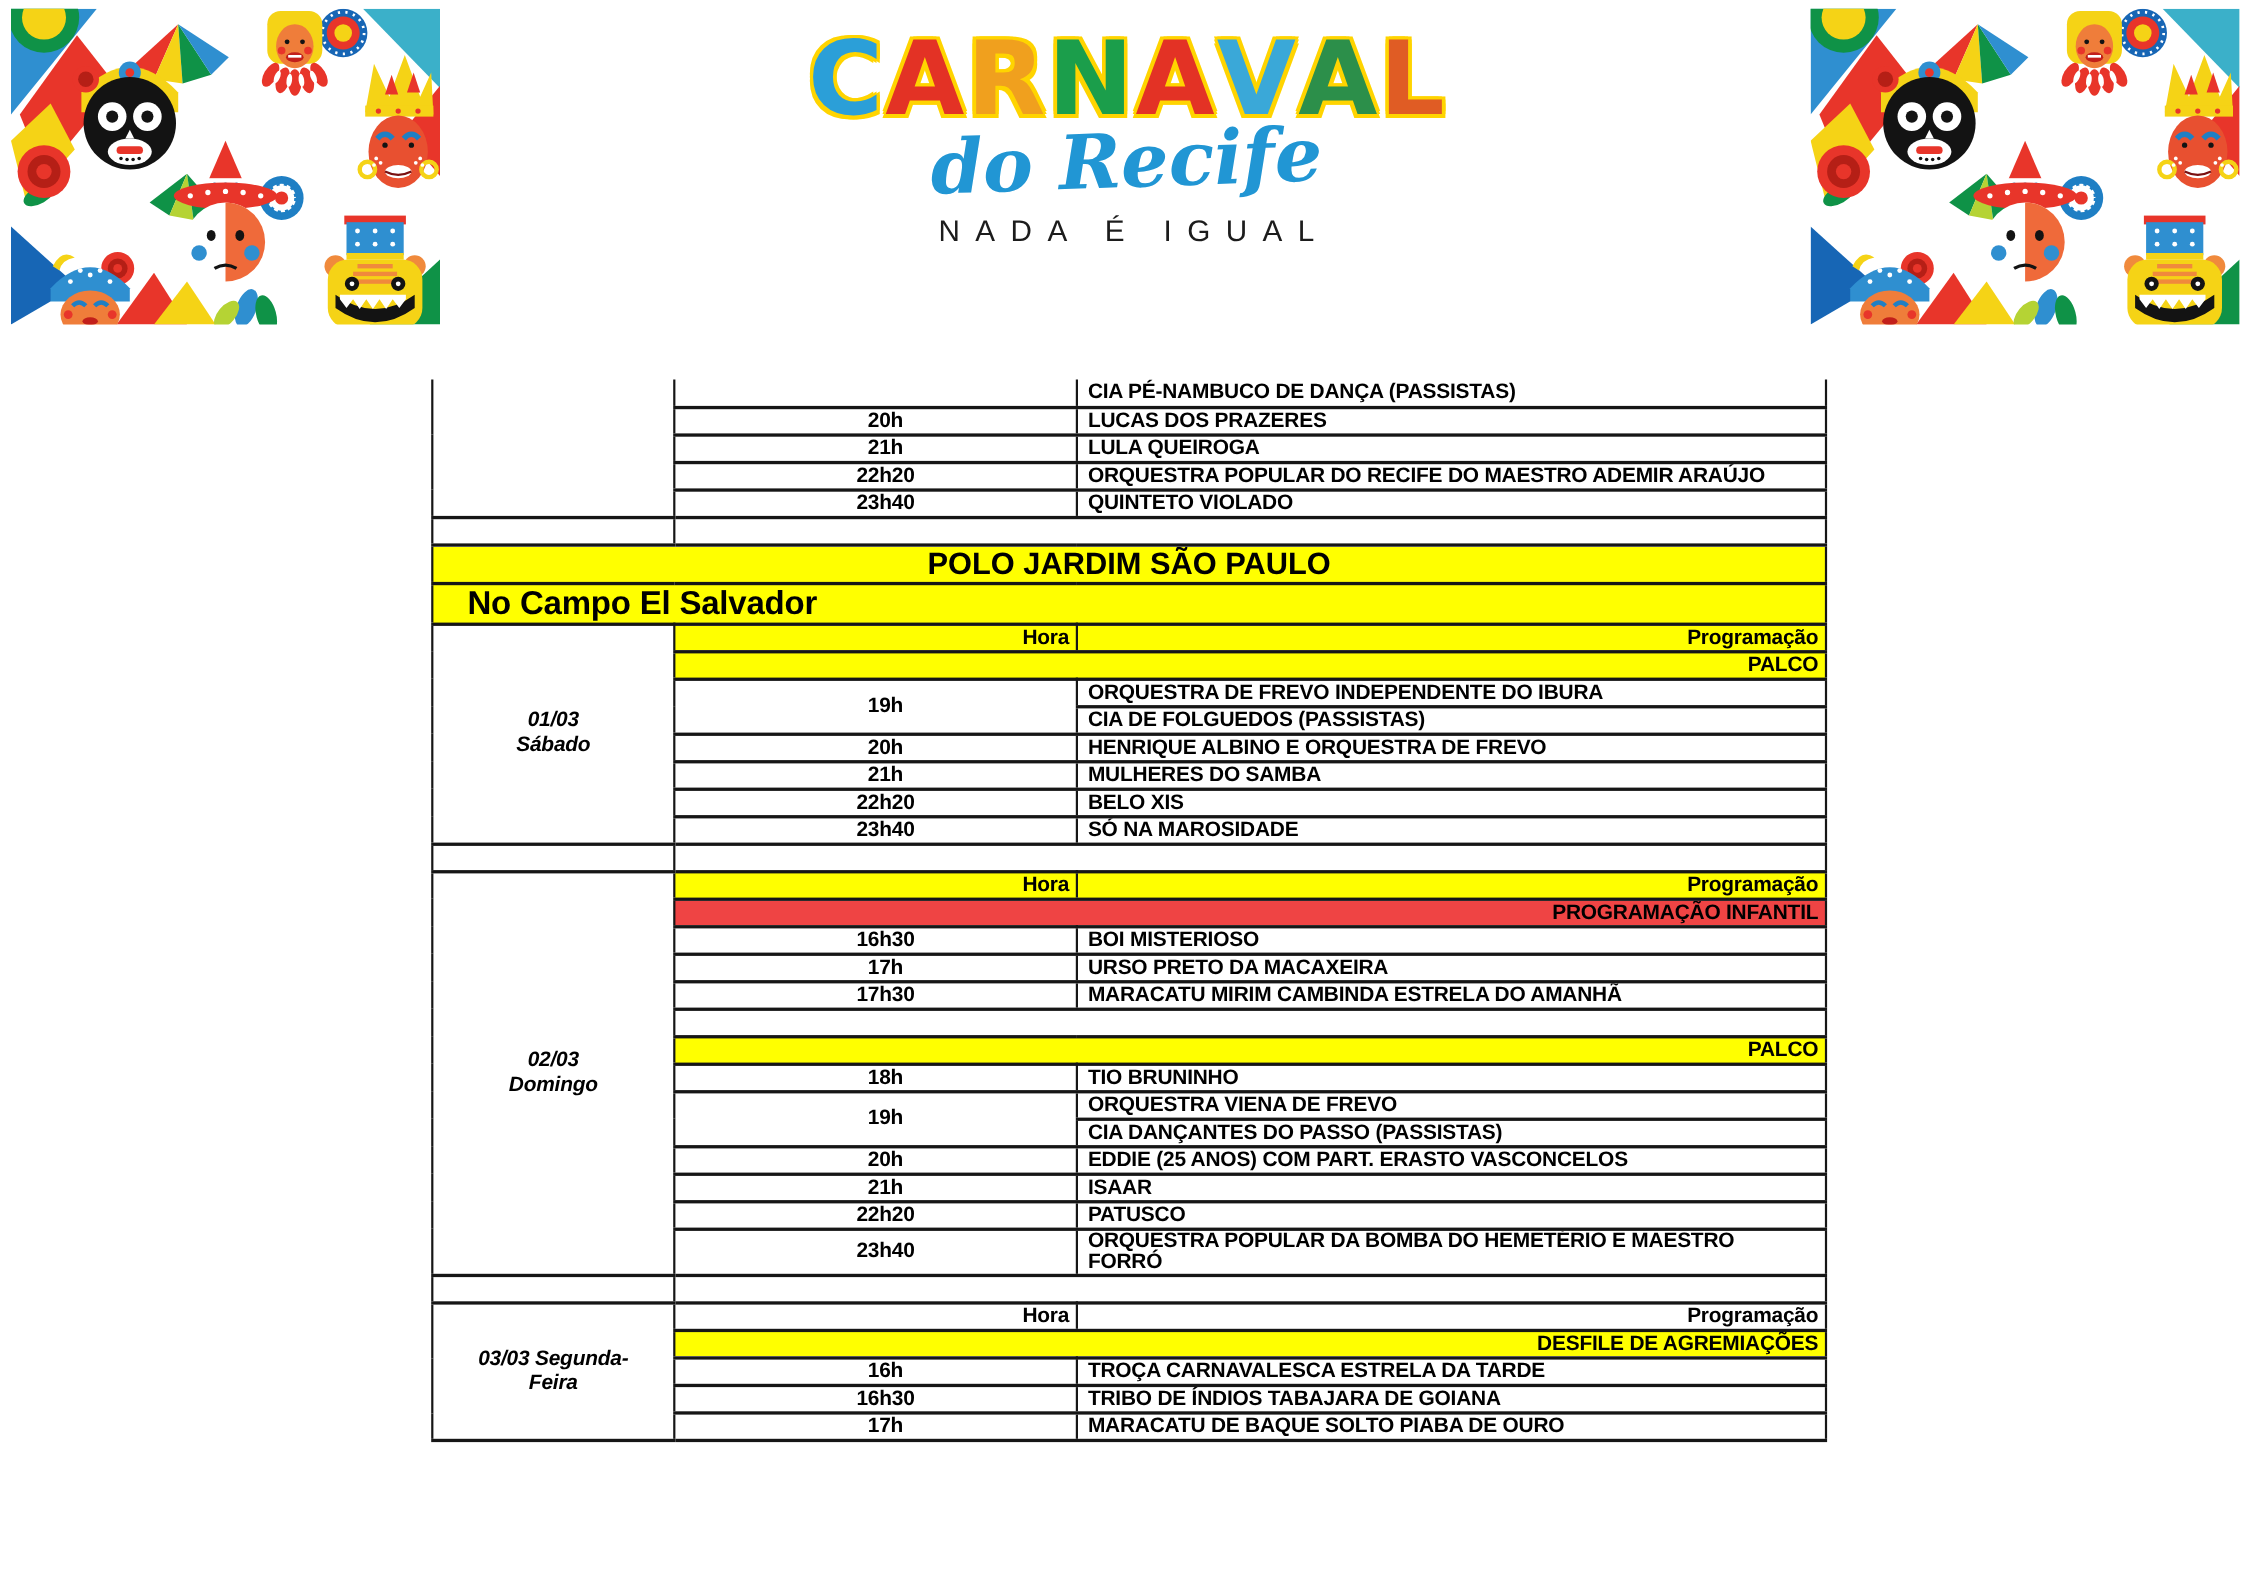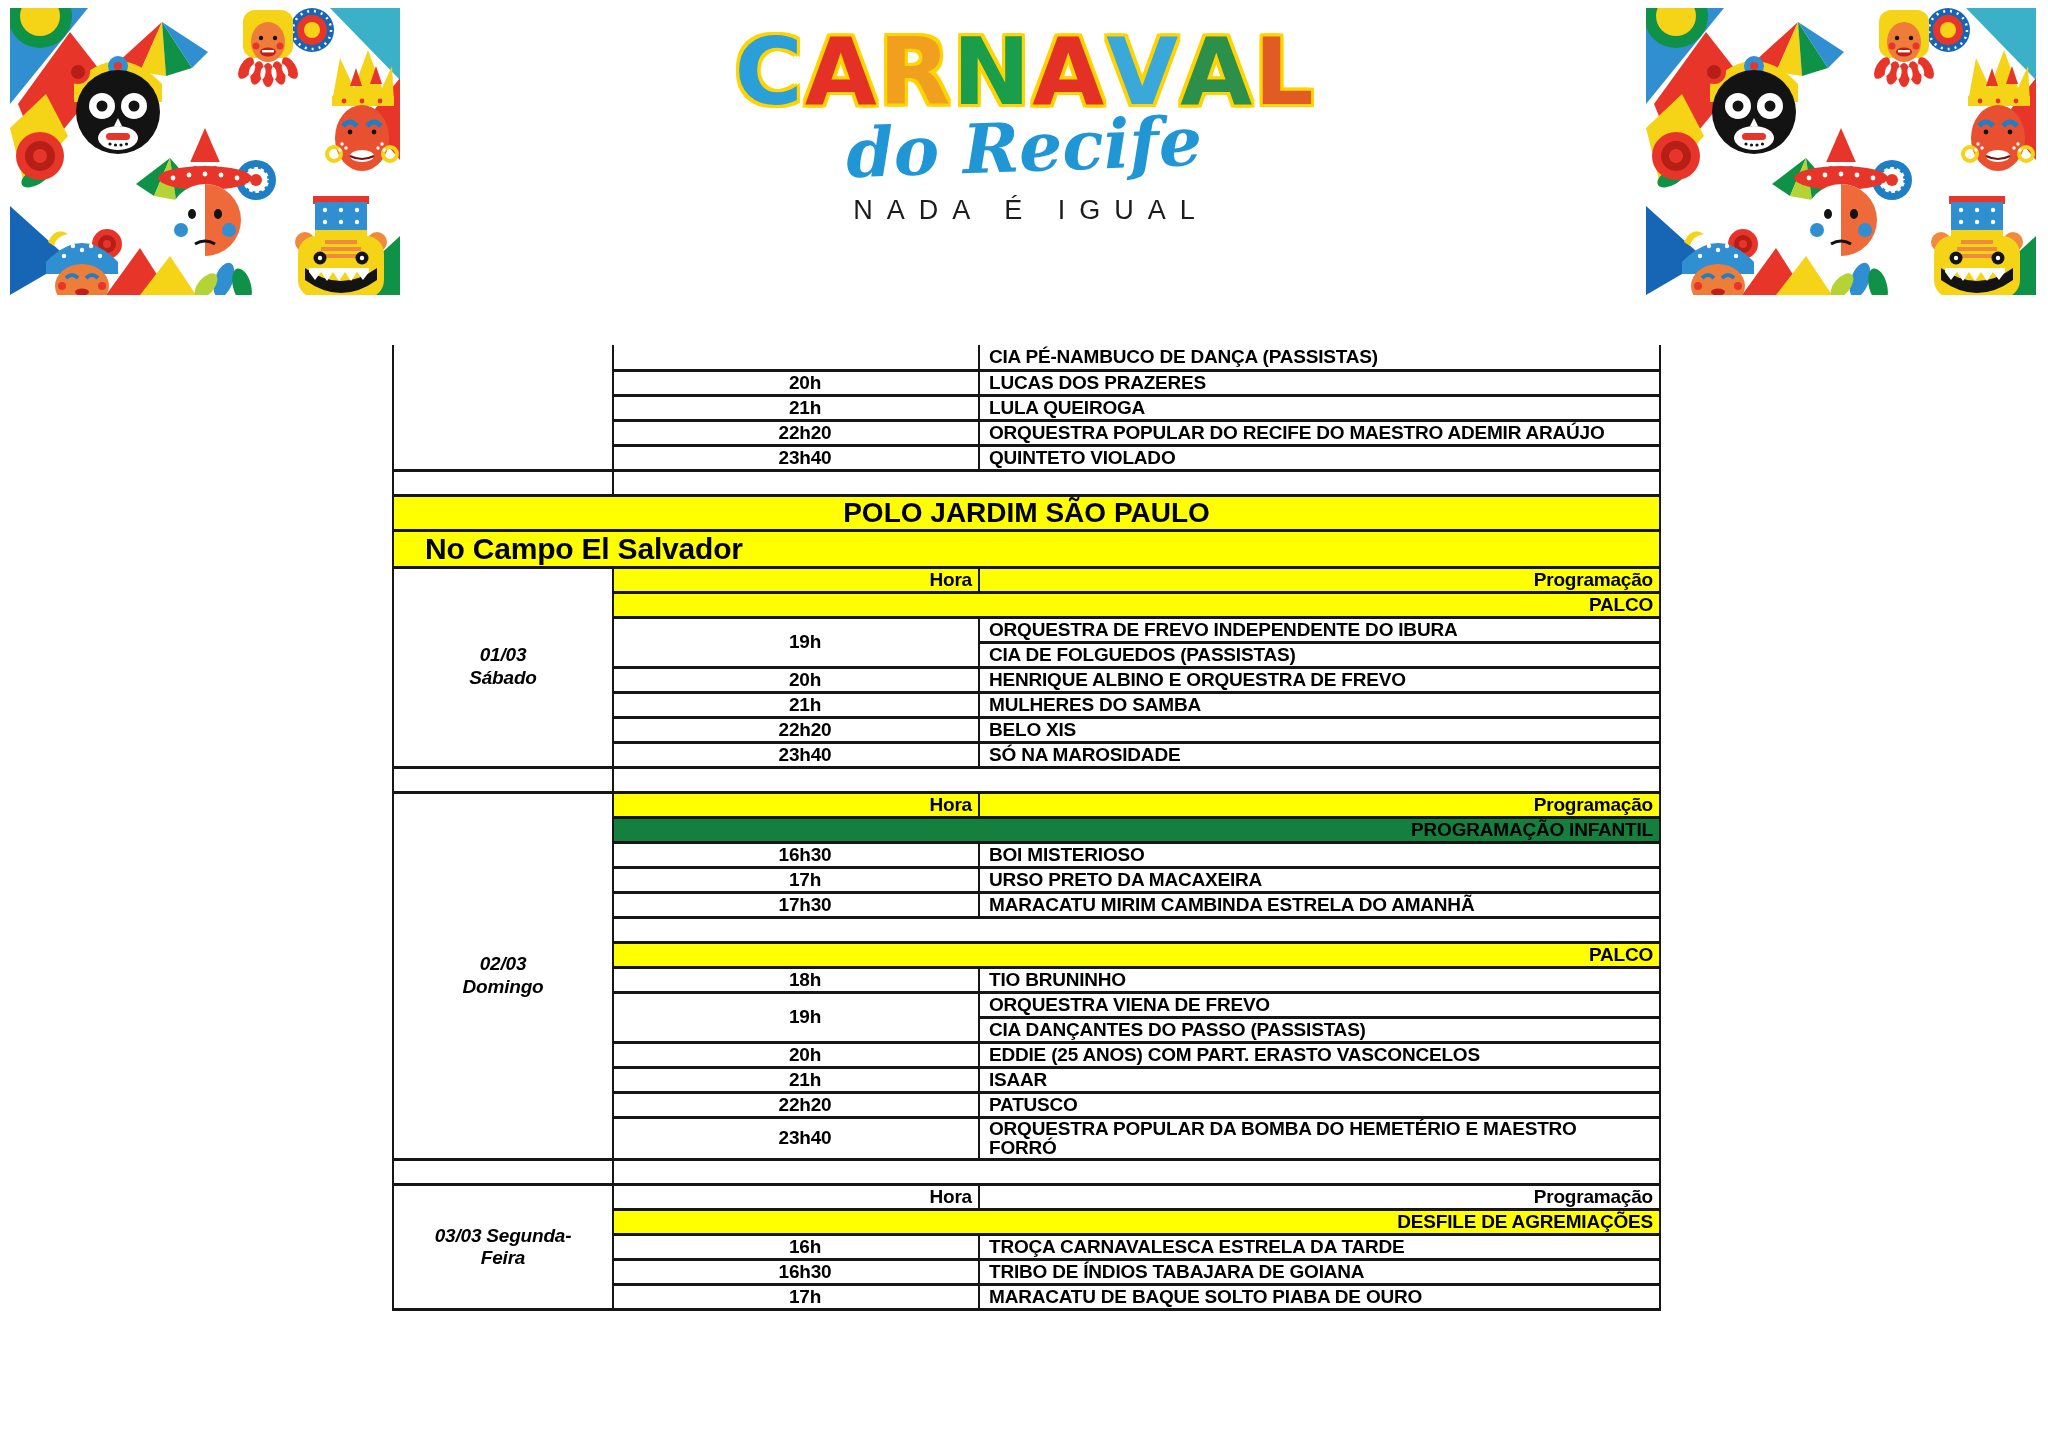--- a/index.html
+++ b/index.html
@@ -342,21 +342,21 @@
             <td class="c-date"></td>
             <td class="c-empty" colspan="2"></td>
           </tr>
           <tr>
             <td class="c-date" rowspan="14">02/03
 Domingo</td>
             <td class="c-ch" style="background: rgb(255, 255, 0);">Hora</td>
             <td class="c-ch" style="background: rgb(255, 255, 0);">Programação</td>
           </tr>
           <tr>
-            <td class="c-band" colspan="2" style="background: #15803d;">PROGRAMAÇÃO INFANTIL</td>
+            <td class="c-band" colspan="2" style="background: #ef4444;">PROGRAMAÇÃO INFANTIL</td>
           </tr>
           <tr>
             <td class="c-time">16h30</td>
             <td class="c-prog">BOI MISTERIOSO</td>
           </tr>
           <tr>
             <td class="c-time">17h</td>
             <td class="c-prog">URSO PRETO DA MACAXEIRA</td>
           </tr>
           <tr>

